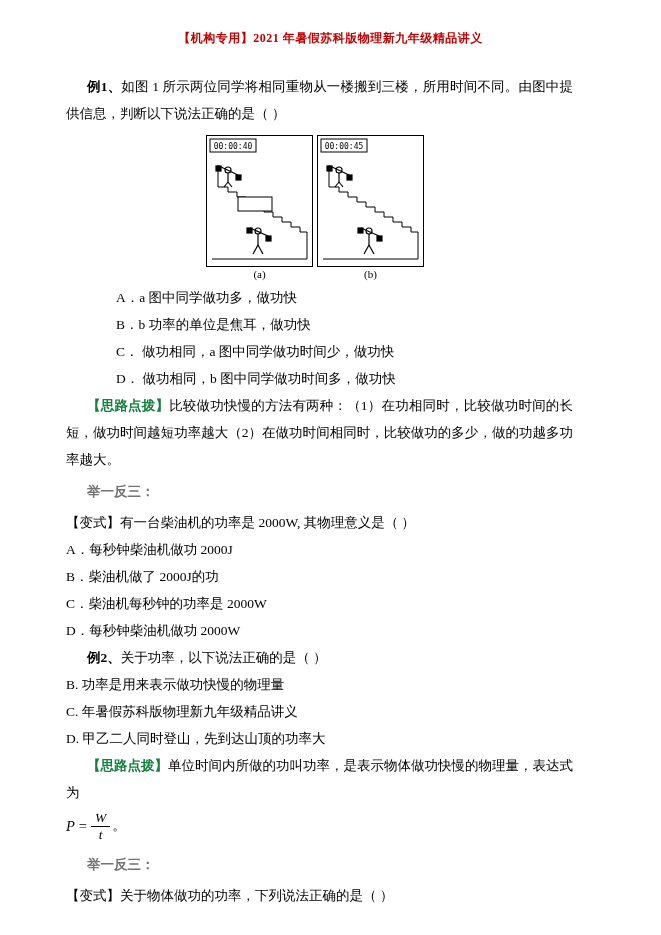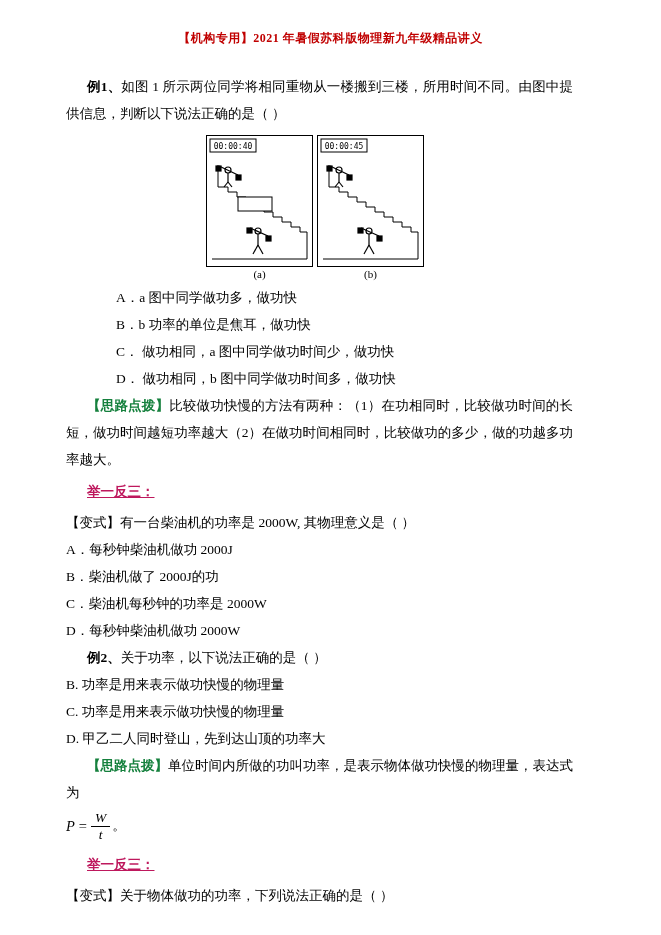--- a/index.html
+++ b/index.html
@@ -18,21 +18,21 @@
     padding:26px 88px 0 66px;
     font-size:13.5px; line-height:2.0;
   }
   .para { text-align:justify; }
   .indent1 { text-indent:21px; }
   b.ex-label { font-weight:bold; }
   .opt-list-1 .opt { margin-left:50px; }
   .opt { white-space:nowrap; }
   .hint-label { color:#15803d; font-weight:bold; }
   .section-title {
-    color:#be185d; font-weight:bold; text-decoration:underline;
+    color:#737373; font-weight:bold; 
     margin:5px 0 4px 0; text-indent:21px;
   }
   
   .figure-block { margin:8px 0 2px 140px; width:218px; }
   .panels { display:flex; gap:4px;text-decoration:underline; }
   .panel svg { display:block; }
   .captions { display:flex; gap:4px; }
   .captions .cap { width:107px; text-align:center; font-size:11px; line-height:1.4; }
   
   .formula-para { display:flex; align-items:center; line-height:1.2; min-height:40px; }
@@ -146,21 +146,21 @@
     <div>
       <p class="opt">A．每秒钟柴油机做功 2000J</p>
       <p class="opt">B．柴油机做了 2000J的功</p>
       <p class="opt">C．柴油机每秒钟的功率是 2000W</p>
       <p class="opt">D．每秒钟柴油机做功 2000W</p>
     </div>
 
     <p class="para indent1"><b class="ex-label">例2、</b><span>关于功率，以下说法正确的是（      ）</span></p>
     <div>
       <p class="opt">B. 功率是用来表示做功快慢的物理量</p>
-      <p class="opt">C. 功率是用来表示做功快慢的物理量</p>
+      <p class="opt">C. 年暑假苏科版物理新九年级精品讲义</p>
       <p class="opt">D. 甲乙二人同时登山，先到达山顶的功率大</p>
     </div>
 
     <p class="para indent1"><span class="hint-label">【思路点拨】</span><span>单位时间内所做的功叫功率，是表示物体做功快慢的物理量，表达式为</span></p>
 
     <p class="formula-para">
       <span class="formula">
           <i>P</i>
           <span class="eq">=</span>
           <span class="frac">

